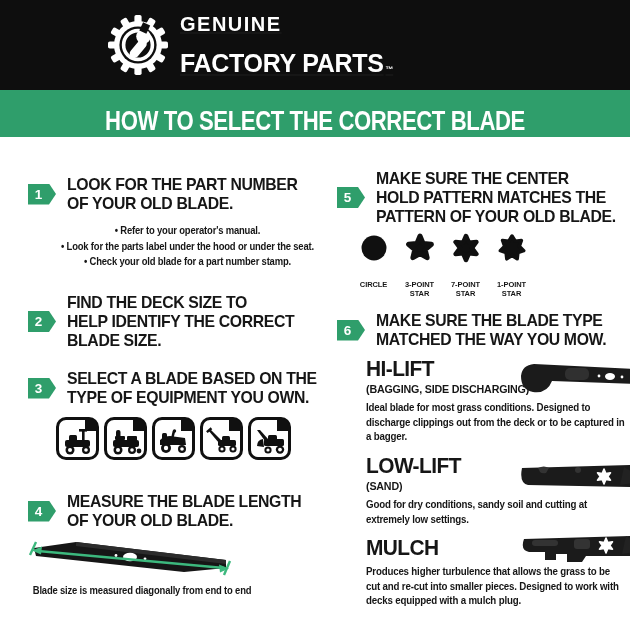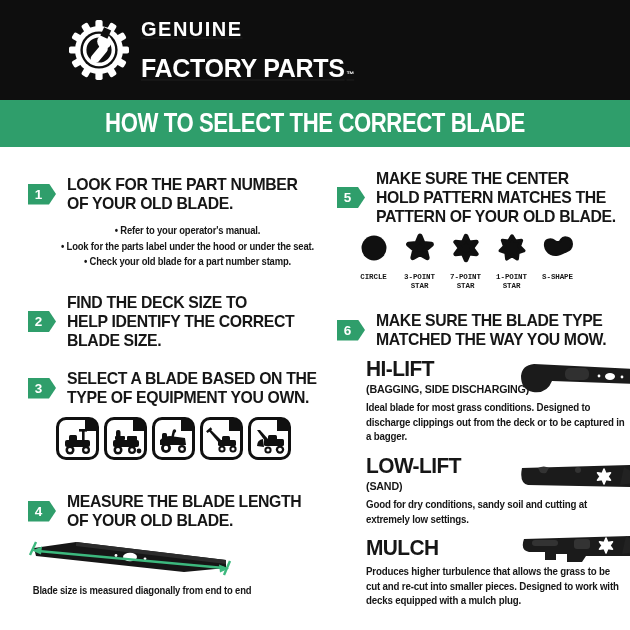--- a/index.html
+++ b/index.html
@@ -8,27 +8,27 @@
     --accent-green:#3cb87d;
     --text-color:#161616;
   }
   *{margin:0;padding:0;box-sizing:border-box;}
   html,body{background:#888;}
   .page{
     position:relative;width:630px;height:630px;background:#fff;overflow:hidden;
     font-family:"Liberation Sans",sans-serif;color:var(--text-color);
   }
   
-  .header{height:100px;background:var(--brand-black);display:flex;align-items:center;padding-left:69px;text-decoration:underline;}
+  .header{height:90px;background:var(--brand-black);display:flex;align-items:center;padding-left:108px;text-decoration:underline;}
   .brand{margin-left:12px;color:#fff;line-height:1;}
   .brand-l1{font-size:20px;font-weight:bold;letter-spacing:1.5px;}
   .brand-l2{font-size:25px;font-weight:bold;letter-spacing:-0.3px;margin-top:17px;}
   .tm{font-size:8px;font-weight:bold;margin-left:2px;}
   
-  .banner{height:47px;background:var(--brand-green);display:flex;align-items:center;justify-content:center;}
+  .banner{height:47px;background:var(--brand-green);display:flex;align-items:flex-end;justify-content:center;}
   .banner-title{color:#fff;font-size:27px;font-weight:bold;letter-spacing:-0.5px;transform:scaleX(.82);white-space:nowrap;}
   
   .content{position:absolute;top:147px;left:0;width:630px;height:483px;}
   .abs{position:absolute;}
   .step{position:absolute;display:flex;align-items:center;}
   .badge{
     flex:none;width:28px;height:21px;margin-right:11px;background:var(--brand-green);
     clip-path:polygon(0 0,75% 0,100% 50%,75% 100%,0 100%);
     color:#fff;font-weight:bold;font-size:13.5px;display:flex;align-items:center;justify-content:center;
     padding-right:7px;
@@ -39,21 +39,21 @@
     transform:scaleX(.9);transform-origin:0 0;white-space:nowrap;}
   
   .icons{display:flex;gap:5px;}
   .equip{position:relative;width:43px;height:43px;border:3px solid #101010;border-radius:10px;background:#fff;
     display:flex;align-items:flex-end;justify-content:center;}
   .equip .corner{position:absolute;top:-1px;right:-1px;width:12px;height:12px;background:#101010;border-top-right-radius:6px;}
   
   .patterns{display:flex;gap:3px;}
   .pattern{width:43px;display:flex;flex-direction:column;align-items:center;}
   .pattern svg{height:30px;}
-  .plabel{margin-top:10px;font-size:7.5px;font-weight:bold;line-height:8.5px;text-align:center;letter-spacing:-0.1px;font-family:Liberation Mono, monospace;}
+  .plabel{margin-top:18px;font-size:7.5px;font-weight:bold;line-height:8.5px;text-align:center;letter-spacing:-0.1px;}
   
   .type-title{font-size:22px;font-weight:bold;letter-spacing:-0.6px;transform:scaleX(.95);transform-origin:0 0;white-space:nowrap;}
   .type-sub{font-size:11.5px;font-weight:bold;letter-spacing:-0.2px;transform:scaleX(.93);transform-origin:0 0;white-space:nowrap;}
   .type-body{font-size:10.8px;font-weight:bold;line-height:14.5px;letter-spacing:-0.2px;width:288px;
     transform:scaleX(.9);transform-origin:0 0;}
   .caption{font-size:10.5px;font-weight:bold;text-align:center;letter-spacing:-0.2px;
     transform:scaleX(.9);transform-origin:50% 0;white-space:nowrap;}
 </style>
 </head>
 <body>
@@ -244,26 +244,20 @@
           <polygon points="15,3 18,9.8 25.4,9 21,15 25.4,21 18,20.2 15,27 12,20.2 4.6,21 9,15 4.6,9 12,9.8" fill="#101010" stroke="#101010" stroke-width="4.5" stroke-linejoin="round"></polygon>
         </svg>
         <div class="plabel">7-POINT STAR</div>
       </div>
       <div class="pattern">
         <svg width="34" height="30" viewBox="0 0 30 30">
           <polygon points="15,3 18.3,8.2 24.4,7.5 22.3,13.3 26.7,17.7 20.9,19.7 20.2,25.8 15,22.5 9.8,25.8 9.1,19.7 3.3,17.7 7.7,13.3 5.6,7.5 11.7,8.2" fill="#101010" stroke="#101010" stroke-width="3.5" stroke-linejoin="round"></polygon>
         </svg>
         <div class="plabel">1-POINT STAR</div>
       </div>
-      <div class="pattern">
-        <svg width="34" height="30" viewBox="0 0 34 30">
-          <path d="M4,13 C3,6 10,5 14,8 C17,10 19,9 20,6.5 C23,2.5 31,4.5 31,11 C31,17 27,17.5 24,19 C20,21.5 14,23 10,21 C6,19 4.6,17 4,13 Z" fill="#101010" stroke="#101010" stroke-width="2" stroke-linejoin="round"></path>
-        </svg>
-        <div class="plabel">S-SHAPE</div>
-      </div>
     </div>
 
     <div class="step" style="left:337px;top:164px;">
       <div class="badge">6</div>
       <div class="step-head">
         <div>MAKE SURE THE BLADE TYPE</div>
         <div>MATCHED THE WAY YOU MOW.</div>
       </div>
     </div>
 

